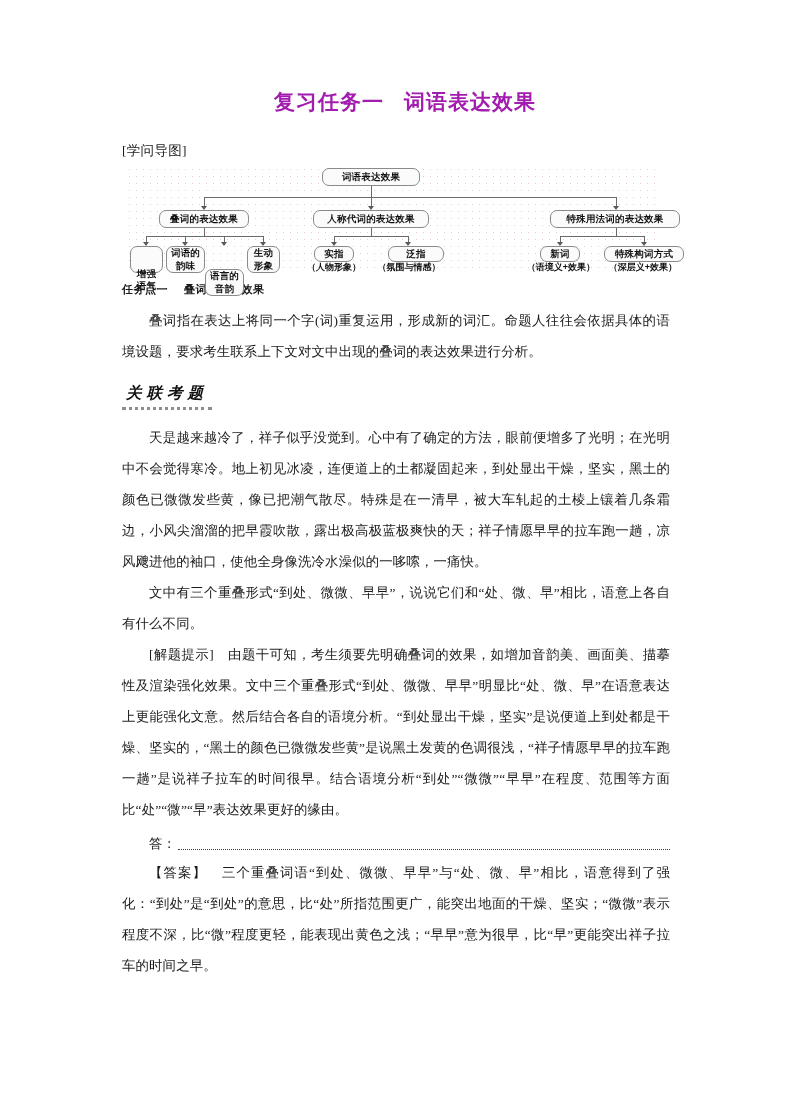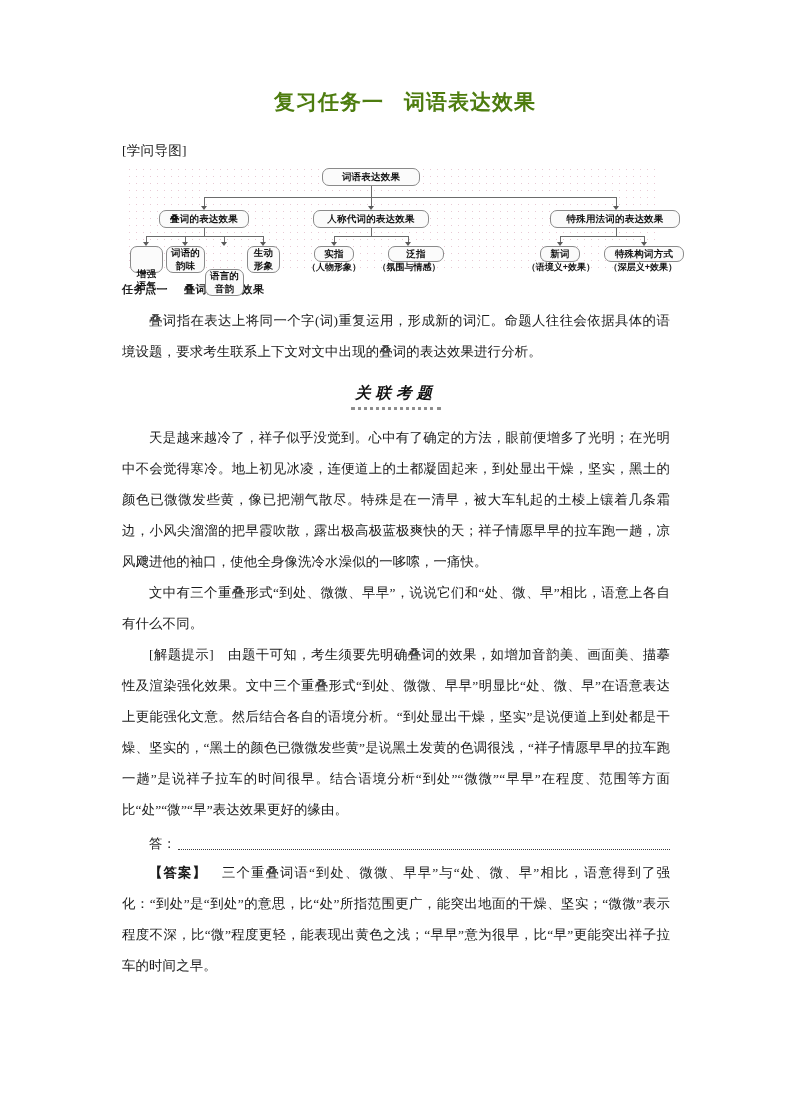--- a/index.html
+++ b/index.html
@@ -23,21 +23,21 @@
   }
   .content {
     position: absolute;
     left: 122px;
     top: 88px;
     width: 548px;
   }
 
   
   .doc-title {
-    color: #4d7c0f;
+    color: #a21caf;
     font-weight: bold;
     font-size: 21px;
     letter-spacing: 1px;
     text-align: center;
     margin: 0 0 26px 0;
     padding-left: 18px;
     font-family: "Liberation Sans", "DejaVu Sans", sans-serif;
   }
   .doc-title .t-gap { display: inline-block; width: 20px; }
 
@@ -115,21 +115,21 @@
     font-size: 13.4px;
     line-height: 31px;
     margin: 0;
     text-align: justify;
     text-indent: 27px;
     letter-spacing: 0.15px;
   }
 
   
   .banner {
-    text-align: center;
+    text-align: left;
     margin: 16px 0 12px 0;
   }
   .banner-text {
     display: inline-block;
     font-size: 15.5px;
     font-weight: bold;
     font-style: italic;
     letter-spacing: 5px;
     font-family: "Liberation Serif", "DejaVu Serif", serif;
     padding: 0 4px 3px 4px;
@@ -147,21 +147,21 @@
   }
   .answer-row .ans-label { white-space: nowrap; }
   .answer-row .ans-line {
     flex: 1;
     border-bottom: 1px dotted #3a3a3a;
     height: 14px;
     margin-left: 2px;
     margin-bottom: 3px;
   }
 
-  .tag { font-weight: bold; }
+  .tag { font-weight: normal; }
   .pad { display: inline-block; width: 14px; }
 </style>
 </head>
 <body>
 
 <div class="page">
   <div class="content">
 
     <h1 class="doc-title">
       <span>复习任务一</span><span class="t-gap"></span><span>词语表达效果</span>

